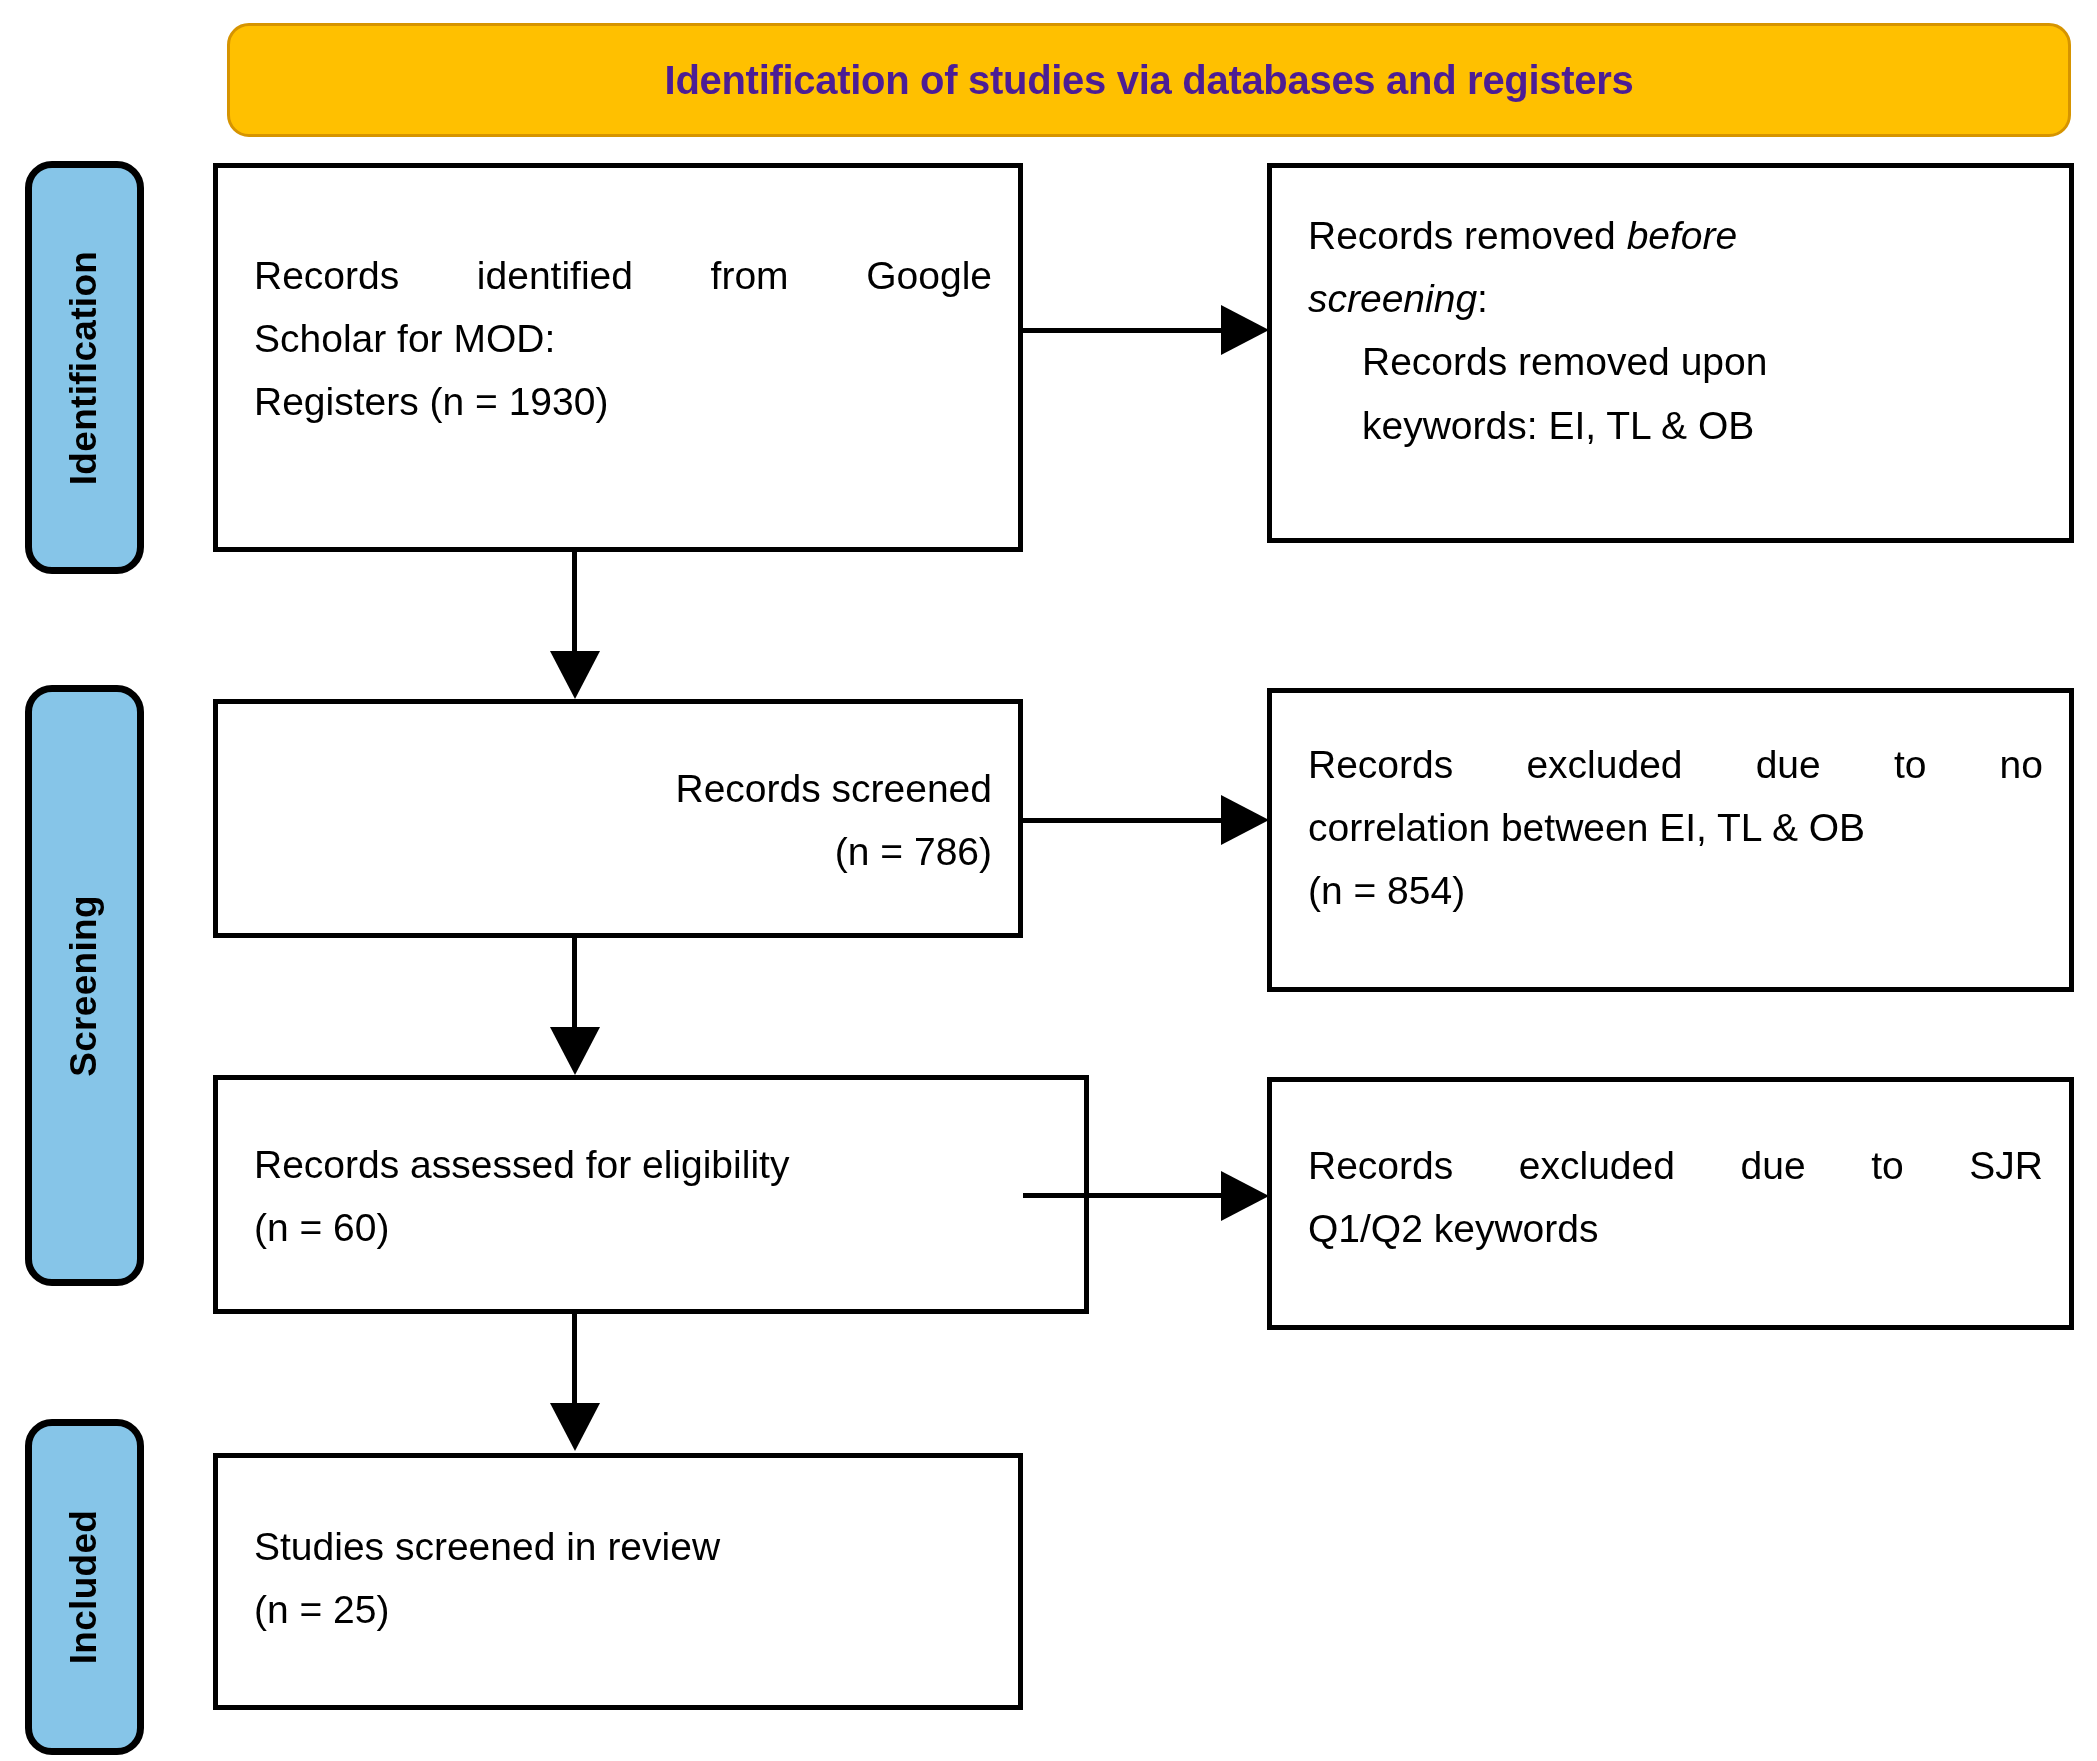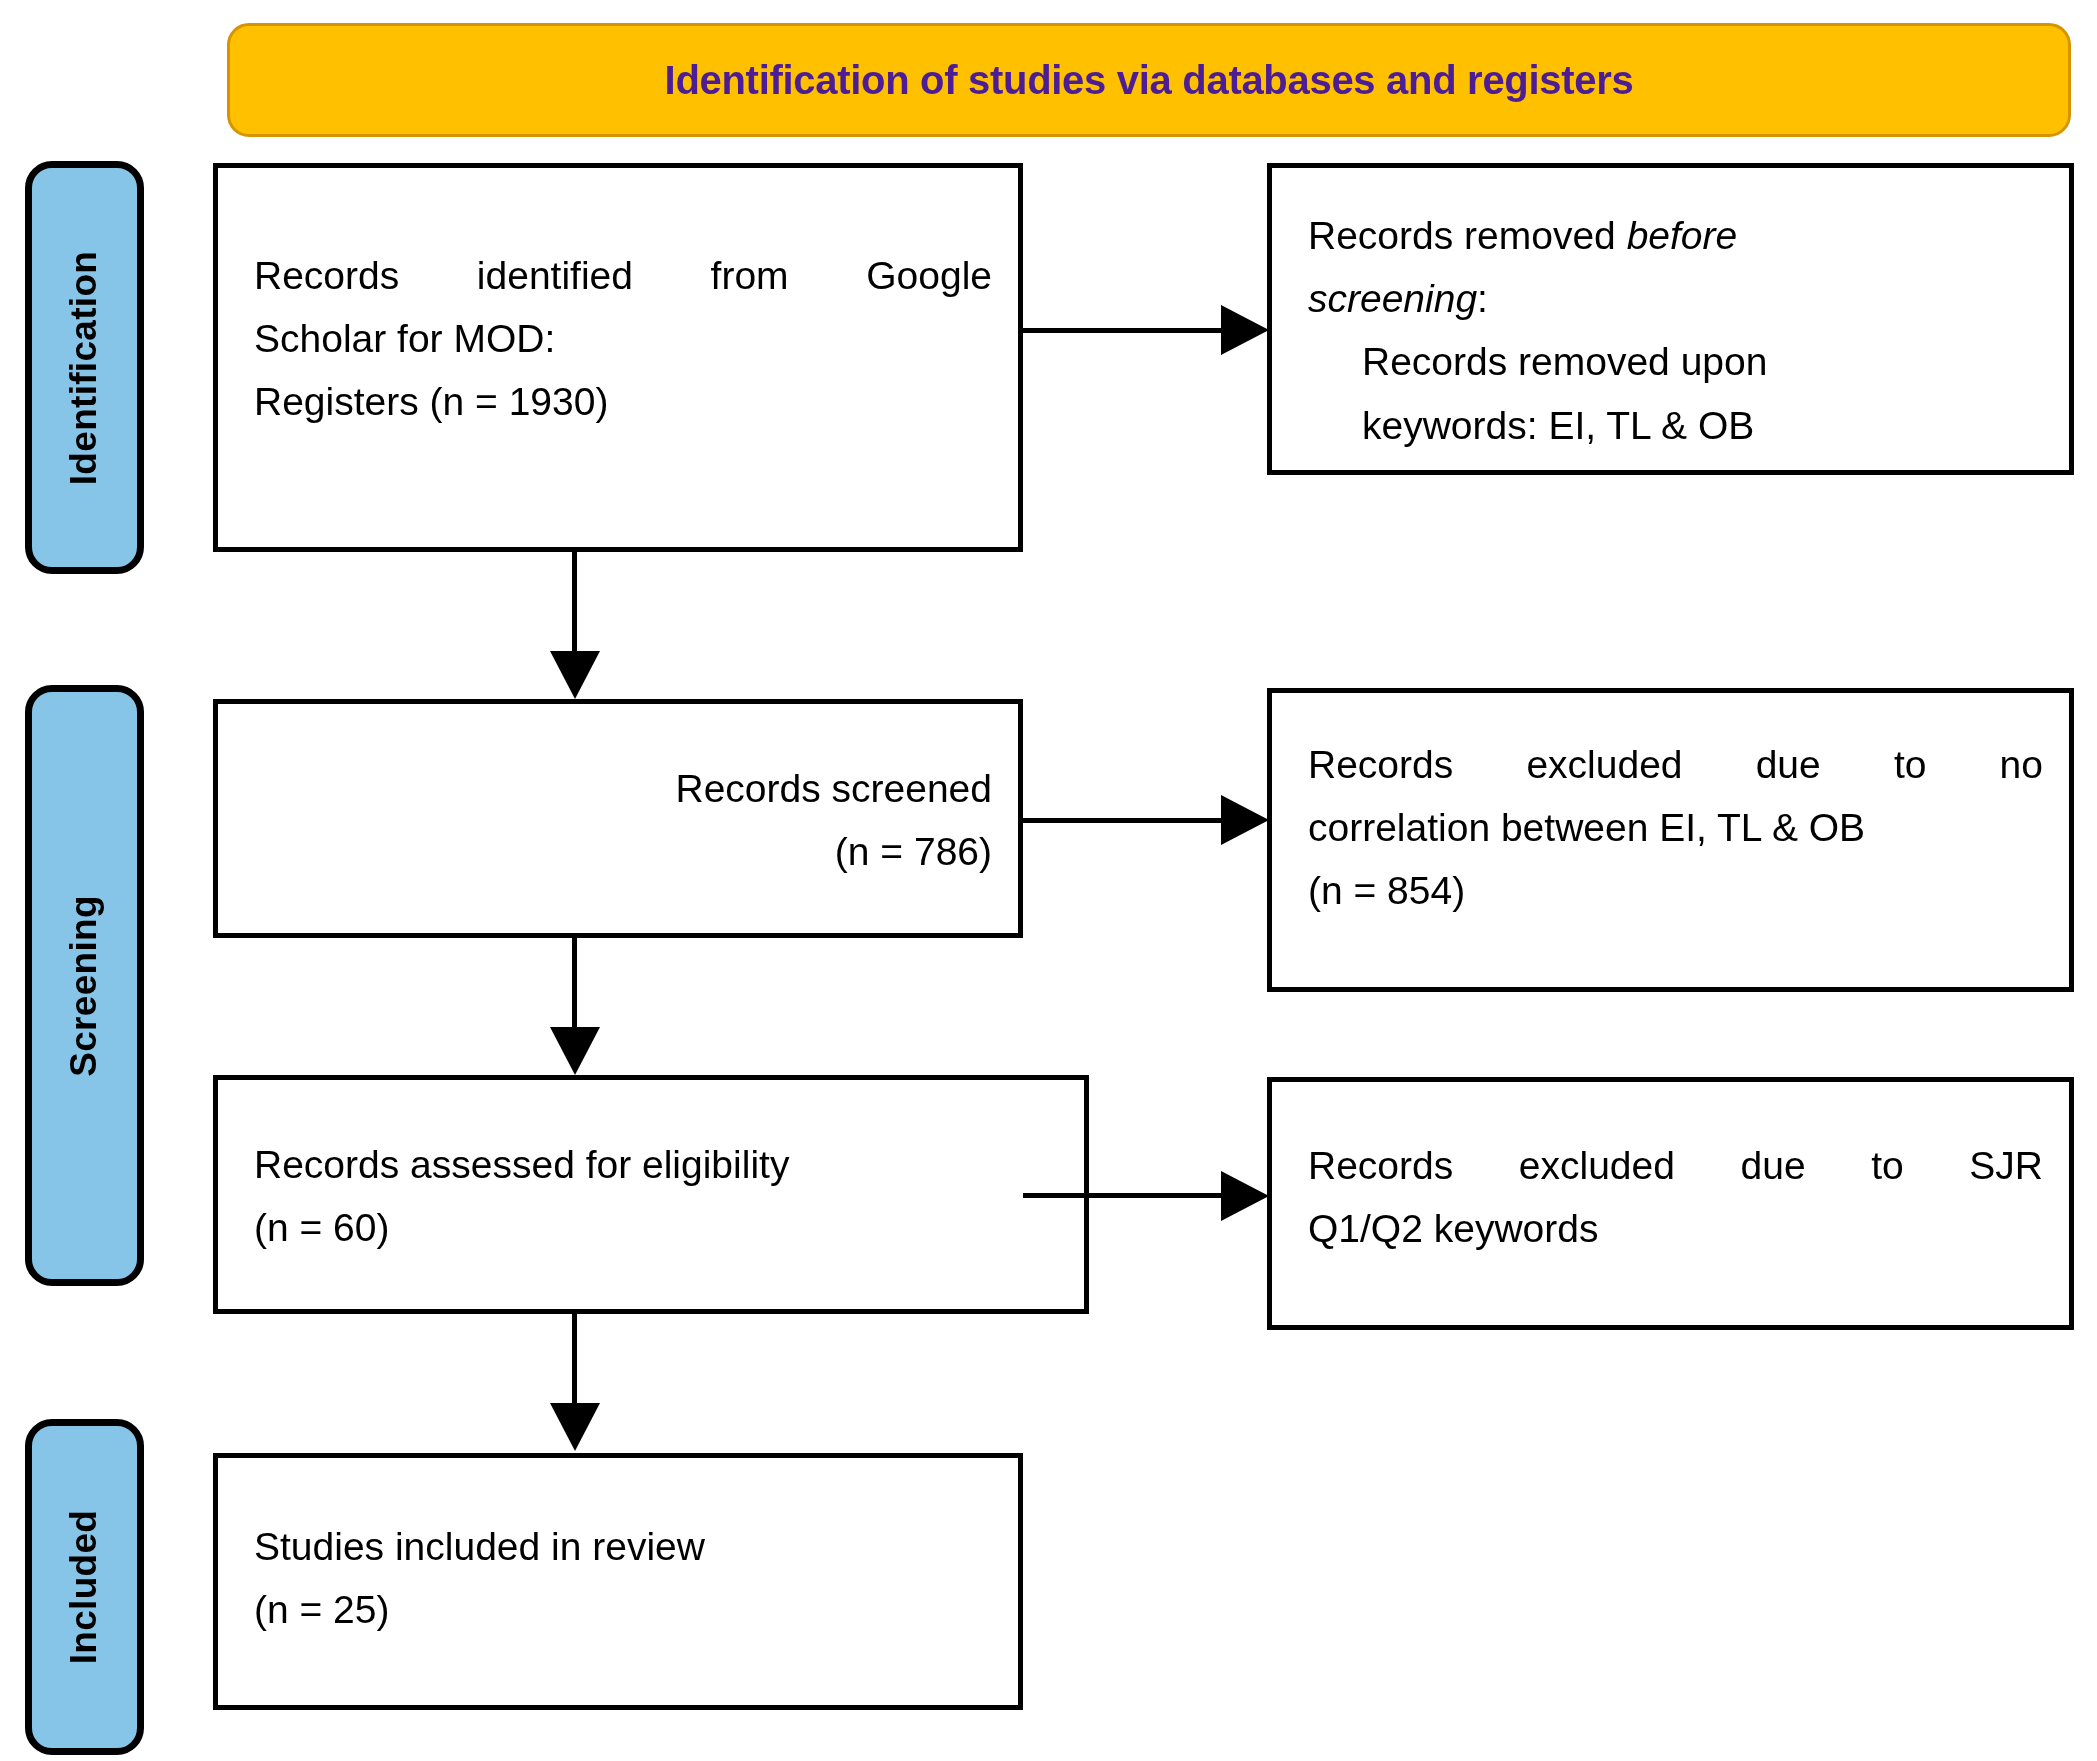--- a/index.html
+++ b/index.html
@@ -134,21 +134,21 @@
   </div>
 
   <div class="flow-box justified" style="left:213px; top:163px; width:810px; height:389px;padding-left:16px;">
     <div class="box-text" style="top:76px;">
       <span class="line just-line">Records  identified  from  Google</span>
       <span class="line">Scholar for MOD:</span>
       <span class="line">Registers (n = 1930)</span>
     </div>
   </div>
 
-  <div class="flow-box" style="left:1267px; top:163px; width:807px; height:312px;">
+  <div class="flow-box" style="left:1267px; top:163px; width:807px; height:380px;">
     <div class="box-text" style="top:36px;">
       <span class="line"><span>Records removed </span><em>before</em></span>
       <span class="line"><em>screening</em><span>:</span></span>
       <span class="line indent">Records removed upon</span>
       <span class="line indent">keywords: EI, TL &amp; OB</span>
     </div>
   </div>
 
   <div class="flow-box" style="left:213px; top:699px; width:810px; height:239px;">
     <div class="box-text" style="top:53px;text-align:right;">
@@ -174,21 +174,21 @@
 
   <div class="flow-box justified" style="left:1267px; top:1077px; width:807px; height:253px;">
     <div class="box-text" style="top:52px;">
       <span class="line just-line">Records  excluded  due  to  SJR</span>
       <span class="line">Q1/Q2 keywords</span>
     </div>
   </div>
 
   <div class="flow-box" style="left:213px; top:1453px; width:810px; height:257px;">
     <div class="box-text" style="top:57px;">
-      <span class="line">Studies included in review</span>
+      <span class="line">Studies screened in review</span>
       <span class="line">(n = 25)</span>
     </div>
   </div>
 
   <div class="conn-h" style="left:1023px; top:328px; width:201px;"></div>
   <div class="arrow-right" style="left:1221px; top:305px;"></div>
 
   <div class="conn-v" style="left:572px; top:551px; height:103px;"></div>
   <div class="arrow-down" style="left:550px; top:651px;"></div>
 

